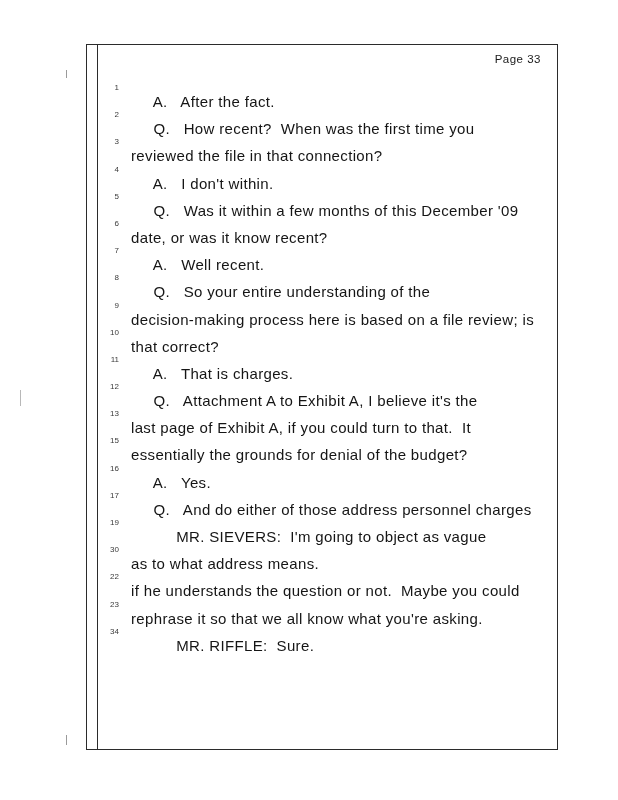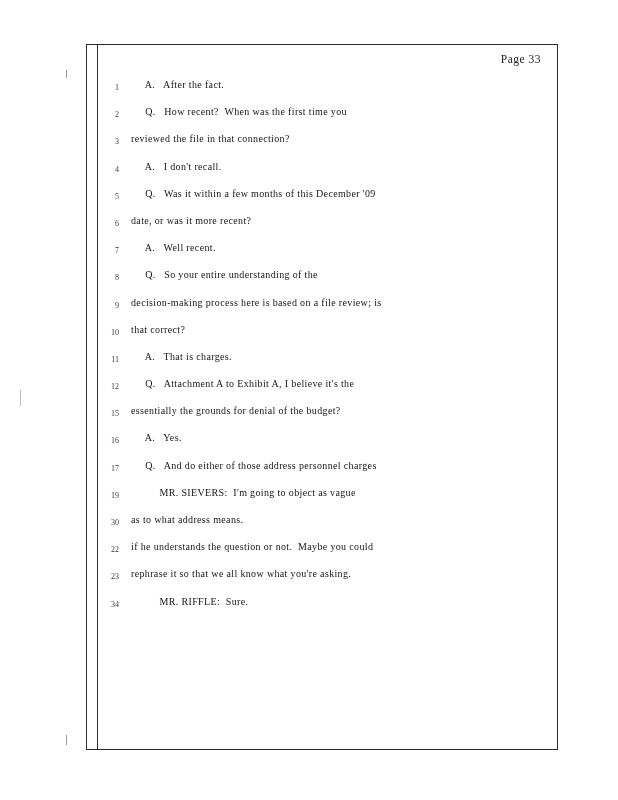--- a/index.html
+++ b/index.html
@@ -6,21 +6,21 @@
     margin: 0;
     padding: 0;
     background: #ffffff;
   }
   .page {
     position: relative;
     width: 618px;
     height: 800px;
     background: #ffffff;
     overflow: hidden;
-    font-family: Liberation Serif, serif;
+    font-family: Liberation Sans, sans-serif;
   }
   
   .scan-tint {
     position: absolute;
     inset: 0;
     pointer-events: none;
     box-shadow: inset 0 0 0 1px #ffffff;
   }
   
   .sheet {
@@ -67,22 +67,22 @@
     top: 6px;
     width: 16px;
     text-align: right;
     font-size: 8px;
     color: #3a3a3a;
   }
   .ltext {
     position: absolute;
     left: 44px;
     right: 10px;
-    top: 2px;
-    font-size: 10px;
+    top: 16px;
+    font-size: 15px;
     letter-spacing: 0.35px;
     color: #151515;
     white-space: pre;
     overflow: hidden;
   }
   
   .tick {
     position: absolute;
     width: 1px;
     background: #9a9a9a;
@@ -114,29 +114,29 @@
       <div class="line">
         <span class="lnum">2</span>
         <span class="ltext">     Q.   How recent?  When was the first time you</span>
       </div>
       <div class="line">
         <span class="lnum">3</span>
         <span class="ltext">reviewed the file in that connection?</span>
       </div>
       <div class="line">
         <span class="lnum">4</span>
-        <span class="ltext">     A.   I don't recall.</span>
+        <span class="ltext">     A.   I don't within.</span>
       </div>
       <div class="line">
         <span class="lnum">5</span>
         <span class="ltext">     Q.   Was it within a few months of this December '09</span>
       </div>
       <div class="line">
         <span class="lnum">6</span>
-        <span class="ltext">date, or was it more recent?</span>
+        <span class="ltext">date, or was it know recent?</span>
       </div>
       <div class="line">
         <span class="lnum">7</span>
         <span class="ltext">     A.   Well recent.</span>
       </div>
       <div class="line">
         <span class="lnum">8</span>
         <span class="ltext">     Q.   So your entire understanding of the</span>
       </div>
       <div class="line">
@@ -149,20 +149,24 @@
       </div>
       <div class="line">
         <span class="lnum">11</span>
         <span class="ltext">     A.   That is charges.</span>
       </div>
       <div class="line">
         <span class="lnum">12</span>
         <span class="ltext">     Q.   Attachment A to Exhibit A, I believe it's the</span>
       </div>
       <div class="line">
+        <span class="lnum">13</span>
+        <span class="ltext">last page of Exhibit A, if you could turn to that.  It</span>
+      </div>
+      <div class="line">
         <span class="lnum">15</span>
         <span class="ltext">essentially the grounds for denial of the budget?</span>
       </div>
       <div class="line">
         <span class="lnum">16</span>
         <span class="ltext">     A.   Yes.</span>
       </div>
       <div class="line">
         <span class="lnum">17</span>
         <span class="ltext">     Q.   And do either of those address personnel charges</span>

